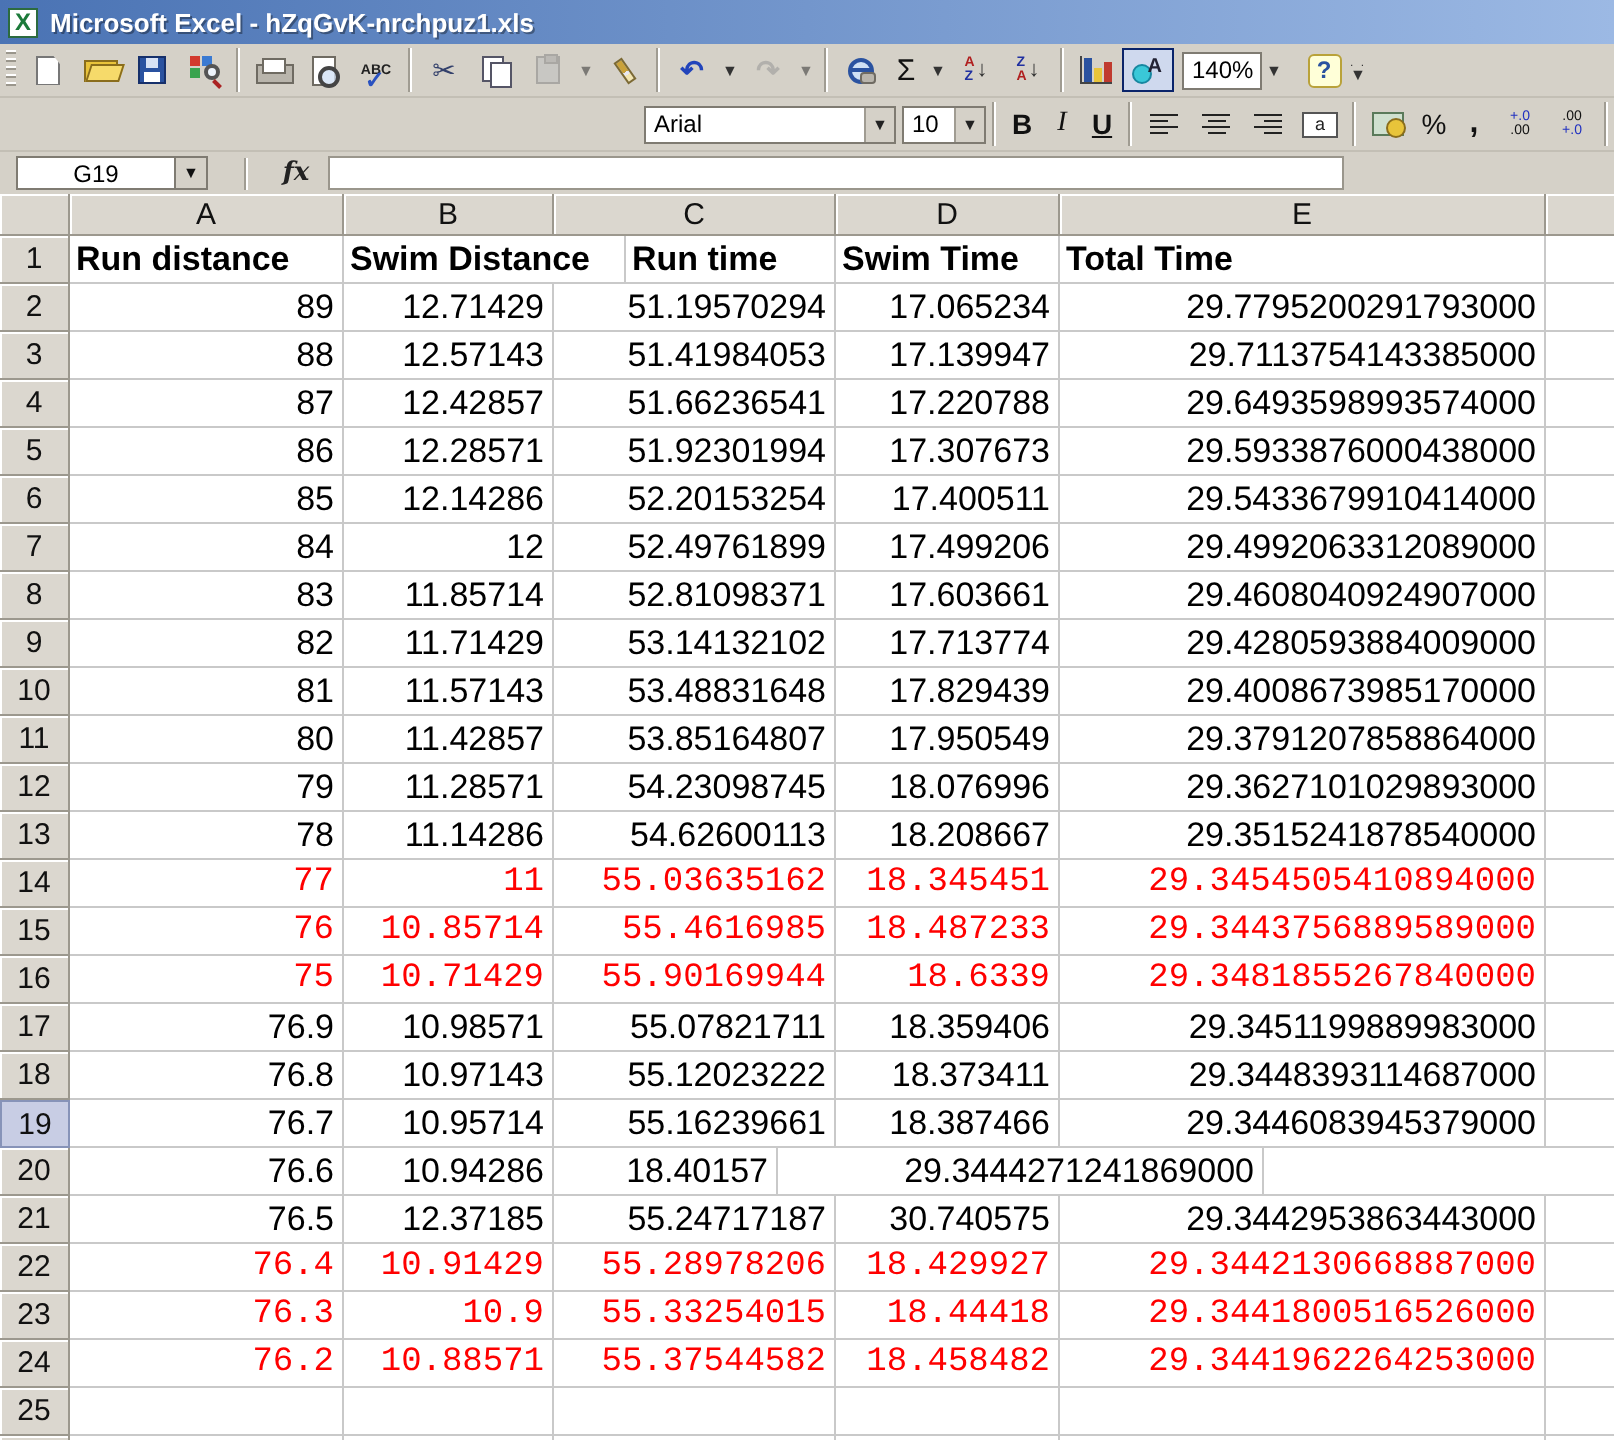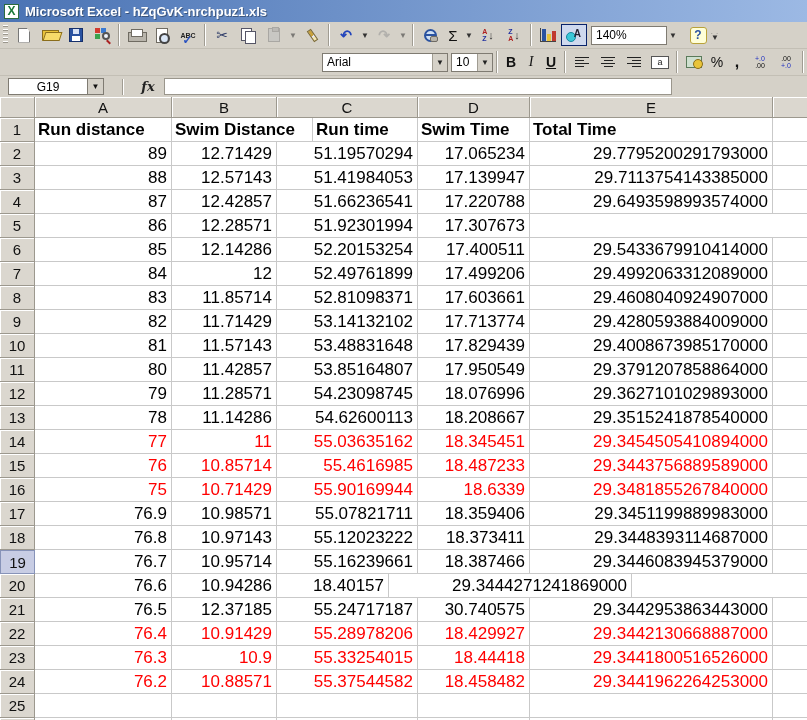--- a/index.html
+++ b/index.html
@@ -155,21 +155,21 @@
     box-shadow: inset 1px 1px 0 #fff;
     font-size:15px; color:#111; display:flex; align-items:center; justify-content:center; }
   .rowhdr.sel { background:var(--selected-header-bg,#c8cde4);
     border:1px solid var(--selected-header-border,#8793b8); box-shadow:none; }
   .cell { border-right:1px solid var(--gridline,#c9c9c9); border-bottom:1px solid var(--gridline,#c9c9c9);
     font-size:17px; color:#000; text-align:right; padding:0 4px 0 2px; line-height:23px;
     white-space:nowrap; overflow:hidden; flex:none; }
   .colA { width:137px; } .colB { width:105px; } .colC { width:141px; }
   .colD { width:112px; } .colE { width:243px; } .colF { flex:1; border-right:none; }
   .boldrow { font-weight:bold; text-align:left; padding-left:3px; }
-  .redrow { color:var(--red-text,#f00); }
+  .redrow { color:var(--red-text,#f00);font-family:Liberation Mono, monospace; }
 </style>
 </head>
 <body>
 
 <div class="screen">
 
   <div class="titlebar">
     <div class="appicon">X</div>
     <div class="wtitle">Microsoft Excel - hZqGvK-nrchpuz1.xls</div>
   </div>
@@ -259,21 +259,21 @@
           <span class="b1"></span>
           <span class="b2"></span>
           <span class="b3"></span>
         </span>
     </div>
     <div class="tbtn pressed">
       <span class="i-draw">
           <span class="A">A</span>
         </span>
     </div>
-    <div class="combo" style="width:76px; margin-left:4px;">
+    <div class="combo" style="width:40px; margin-left:4px;">
       <span class="val">140%</span>
     </div>
     <div class="dd">▼</div>
     <div class="tbtn" style="margin-left:6px;">
       <span class="i-help">?</span>
     </div>
     <div class="chev">
       <span class="dots">. .</span>
         <span>▼</span>
     </div>
@@ -408,20 +408,21 @@
           <div class="cell colD">17.220788</div>
           <div class="cell colE">29.6493598993574000</div>
           <div class="cell colF"></div>
         </div>
         <div class="row">
           <div class="rowhdr">5</div>
           <div class="cell colA">86</div>
           <div class="cell colB">12.28571</div>
           <div class="cell colC">51.92301994</div>
           <div class="cell colD">17.307673</div>
+          <div class="cell colE">29.5933876000438000</div>
           <div class="cell colF"></div>
         </div>
         <div class="row">
           <div class="rowhdr">6</div>
           <div class="cell colA">85</div>
           <div class="cell colB">12.14286</div>
           <div class="cell colC">52.20153254</div>
           <div class="cell colD">17.400511</div>
           <div class="cell colE">29.5433679910414000</div>
           <div class="cell colF"></div>

